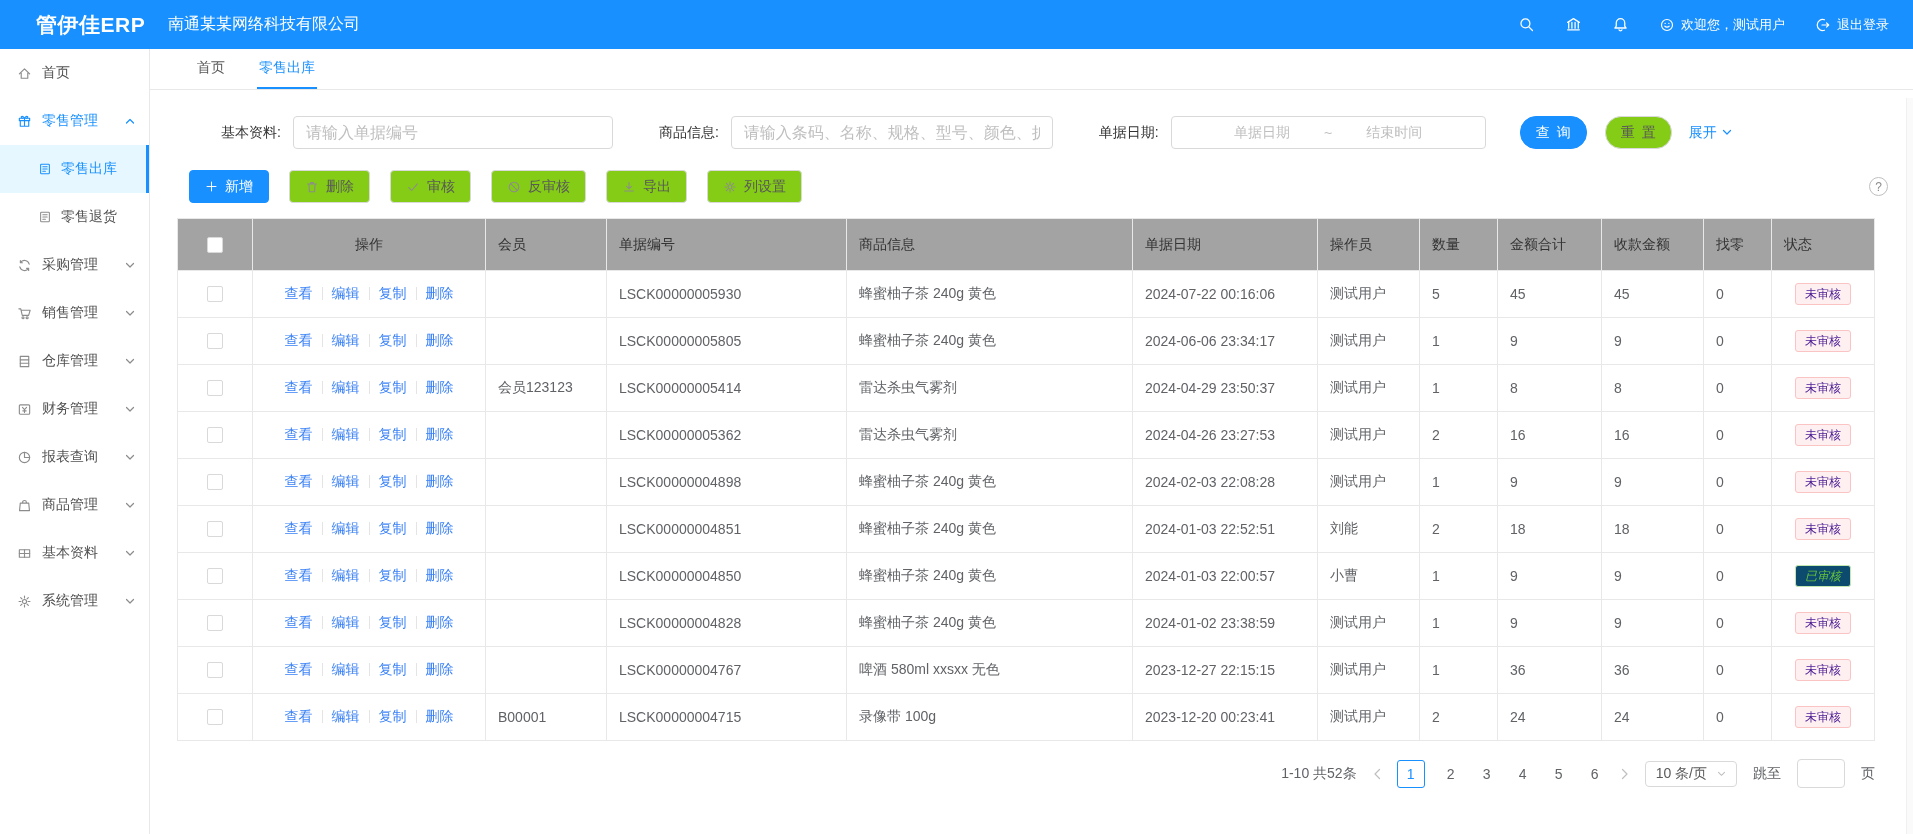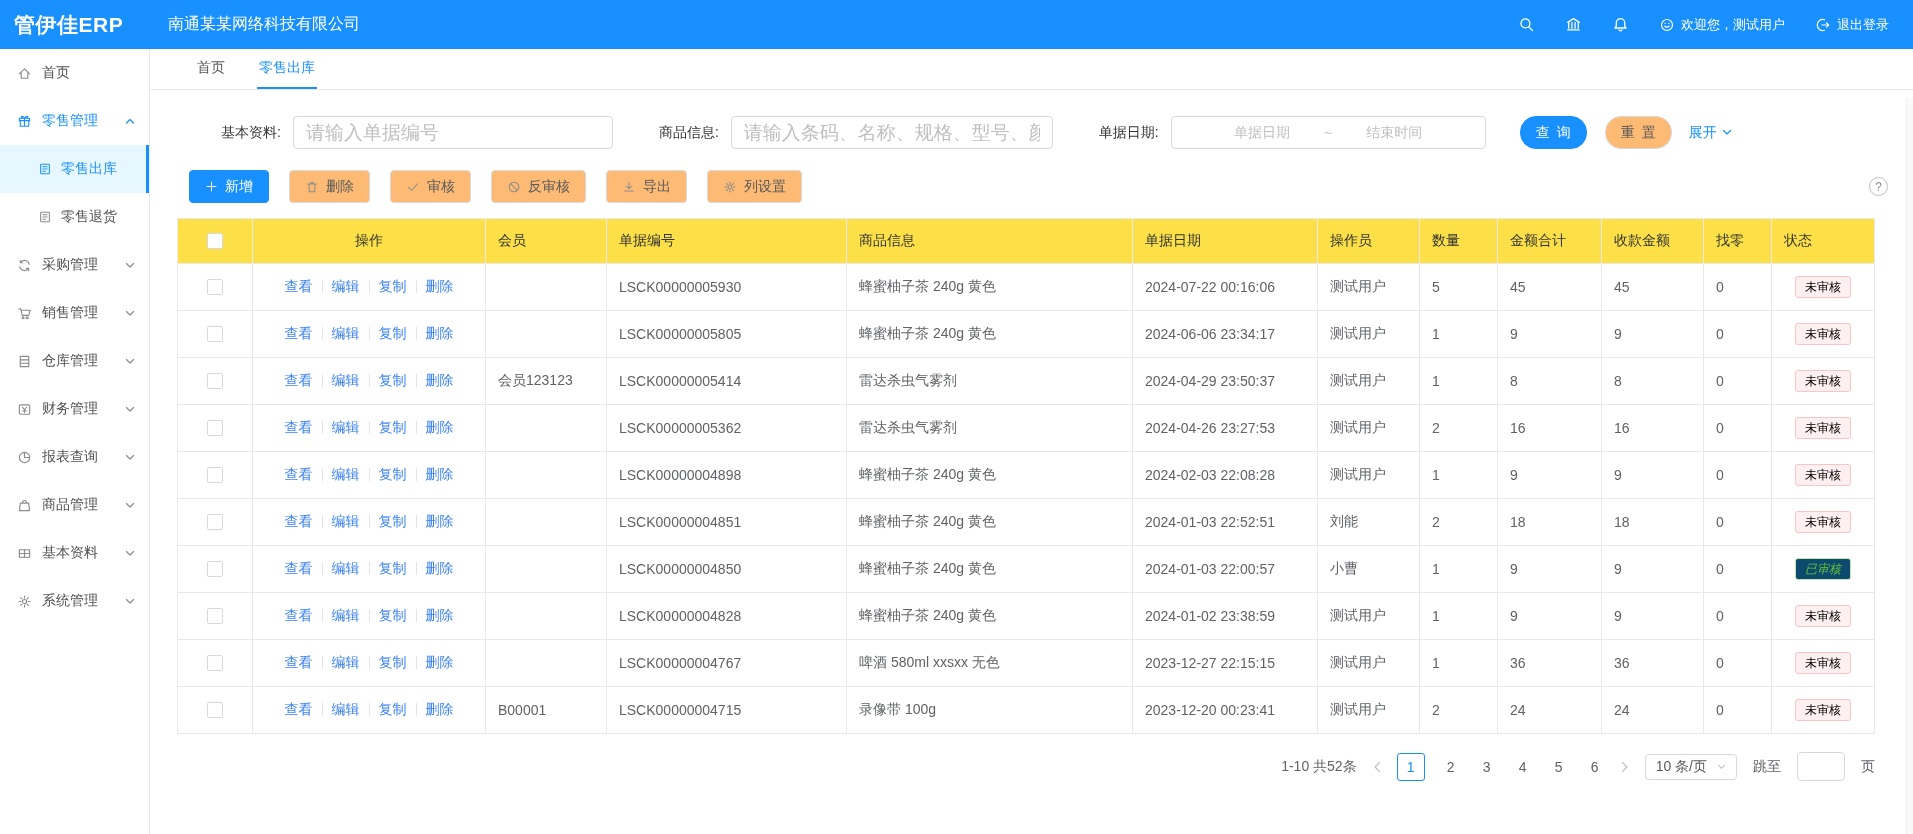--- a/index.html
+++ b/index.html
@@ -2,21 +2,21 @@
 <html><head>
 <meta charset="utf-8">
 <style>
   * { margin:0; padding:0; box-sizing:border-box; }
   html,body { width:1913px; height:834px; background:#fff; overflow:hidden;
     font-family:"Liberation Sans","DejaVu Sans",sans-serif; }
   .ic { fill:none; stroke:currentColor; stroke-width:1.2; stroke-linecap:round; stroke-linejoin:round; }
 
   
   .topbar { height:49px; background:#1890ff; color:#fff; display:flex; align-items:center; }
-  .logo { width:150px; padding-left:14px; font-size:21px; font-weight:bold; letter-spacing:.5px; cursor:pointer; }
+  .logo { width:150px; padding-left:36px; font-size:21px; font-weight:bold; letter-spacing:.5px; cursor:pointer; }
   .company { font-size:16px; margin-left:18px; }
   .topbar-right { margin-left:auto; display:flex; align-items:center; gap:30px; padding-right:24px; font-size:13px; }
   .tb-icon { display:flex; align-items:center; cursor:pointer; }
   .tb-group { display:flex; align-items:center; gap:6px; cursor:pointer; }
 
   
   .layout { display:flex; height:785px; }
   .sidebar { width:150px; border-right:1px solid #e8e8e8; background:#fff; flex:none; }
   .main { flex:1; position:relative; }
   .scroll-strip { position:absolute; right:0; top:49px; bottom:0; width:7px; background:#fafafa; border-left:1px solid #f0f0f0; }
@@ -34,49 +34,49 @@
   .sub-item.active .mico { color:#1890ff; }
 
   
   .tabbar { height:41px; border-bottom:1px solid #e8e8e8; display:flex; align-items:stretch; padding-left:45px; gap:30px; }
   .tab { font-size:14px; color:#595959; display:flex; align-items:center; padding:0 2px; border-bottom:2px solid transparent; cursor:pointer; }
   .tab.active { color:#1890ff; border-bottom-color:#1890ff; }
 
   
   .filters { display:flex; align-items:center; padding:26px 0 16px 71px; font-size:14px; color:#333; }
   .filters label { margin-right:12px; white-space:nowrap; }
-  .filters input[type=text] { height:33px; border:1px solid #d9d9d9; border-radius:4px; padding:0 12px; font-size:19px; color:#333; outline:none; font-family:inherit; }
+  .filters input[type=text] { height:33px; border:1px solid #d9d9d9; border-radius:4px; padding:0 12px; font-size:16px; color:#333; outline:none; font-family:inherit; }
   .filters input::placeholder { color:#bfbfbf; }
   .inp-bill { width:320px; margin-right:46px; }
   .inp-prod { width:322px; margin-right:46px; }
   .date-range { width:315px; height:33px; border:1px solid #d9d9d9; border-radius:4px; display:flex; align-items:center; justify-content:center; gap:34px; color:#bfbfbf; cursor:text; margin-right:34px; }
-  .btn { height:33px; border:1px solid #d9d9d9; border-radius:4px; background:#fdba74; color:#595959; font-size:14px; padding:0 15px; display:inline-flex; align-items:center; gap:7px; cursor:pointer; font-family:inherit; }
+  .btn { height:33px; border:1px solid #d9d9d9; border-radius:4px; background:#84cc16; color:#595959; font-size:14px; padding:0 15px; display:inline-flex; align-items:center; gap:7px; cursor:pointer; font-family:inherit; }
   .btn.primary { background:#1890ff; border-color:#1890ff; color:#fff; }
   .btn.spaced { letter-spacing:7px; padding-right:8px;border-radius:16px; }
   .gap18 { margin-right:18px; }
   .expand { color:#1890ff; font-size:14px; display:inline-flex; align-items:center; gap:5px; cursor:pointer; margin-left:17px; }
 
   
   .toolbar { display:flex; align-items:center; gap:20px; padding:5px 25px 15px 39px; }
   .toolbar .btn .bico { color:#8c8c8c; display:flex; }
   .toolbar .btn.primary .bico { color:#fff; }
   .help { margin-left:auto; width:19px; height:19px; border:1px solid #bfbfbf; border-radius:50%; color:#8c8c8c; font-size:12px; display:flex; align-items:center; justify-content:center; cursor:pointer; }
 
   
   .table-wrap { margin:0 38px 0 27px; }
   table { border-collapse:collapse; table-layout:fixed; width:1697px; font-size:14px; }
   th, td { border:1px solid #e8e8e8; padding:0 12px; text-align:left; overflow:hidden; white-space:nowrap; }
-  th { height:45px; background:#fde047; color:#333; font-weight:500; }
+  th { height:52px; background:#a3a3a3; color:#333; font-weight:500; }
   td { height:47px; color:#606266; }
   th.c, td.c { text-align:center; padding:0 4px; }
   .cb { width:16px; height:16px; border:1px solid #d9d9d9; border-radius:2px; background:#fff; margin:0 auto; cursor:pointer; }
   .ops a { color:#3b82f6; text-decoration:none; cursor:pointer; }
   .ops .sp { display:inline-block; width:1px; height:13px; background:#e4e4e4; margin:0 9px; vertical-align:-2px; }
   .badge { display:inline-block; font-size:12px; line-height:20px; padding:0 9px; border-radius:3px; border:1px solid; }
-  .badge.red { color:#000000; background:#fef0f0; border-color:#fbc4c4; }
+  .badge.red { color:#4c1d95; background:#fef0f0; border-color:#fbc4c4; }
   .badge.green { color:#67c23a; background:#0c4a6e; border-color:#c2e7b0;font-style:italic; }
 
   
   .pagination { display:flex; align-items:center; justify-content:flex-end; gap:16px; margin:18px 38px 0 0; font-size:14px; color:#606266; }
   .pg-arrow { color:#bfbfbf; display:flex; cursor:pointer; }
   .pg-num { min-width:20px; text-align:center; cursor:pointer; color:#606266; }
   .pg-num.current { width:28px; height:28px; line-height:26px; border:1px solid #1890ff; border-radius:3px; color:#1890ff; background:#fff; }
   .page-size { height:26px; border:1px solid #d9d9d9; border-radius:4px; padding:0 10px; display:flex; align-items:center; gap:10px; color:#595959; cursor:pointer; }
   .page-size .chev { color:#bfbfbf; display:flex; }
   .jump-input { width:48px; height:29px; border:1px solid #d9d9d9; border-radius:4px; outline:none; padding:0 6px; font-size:14px; }

